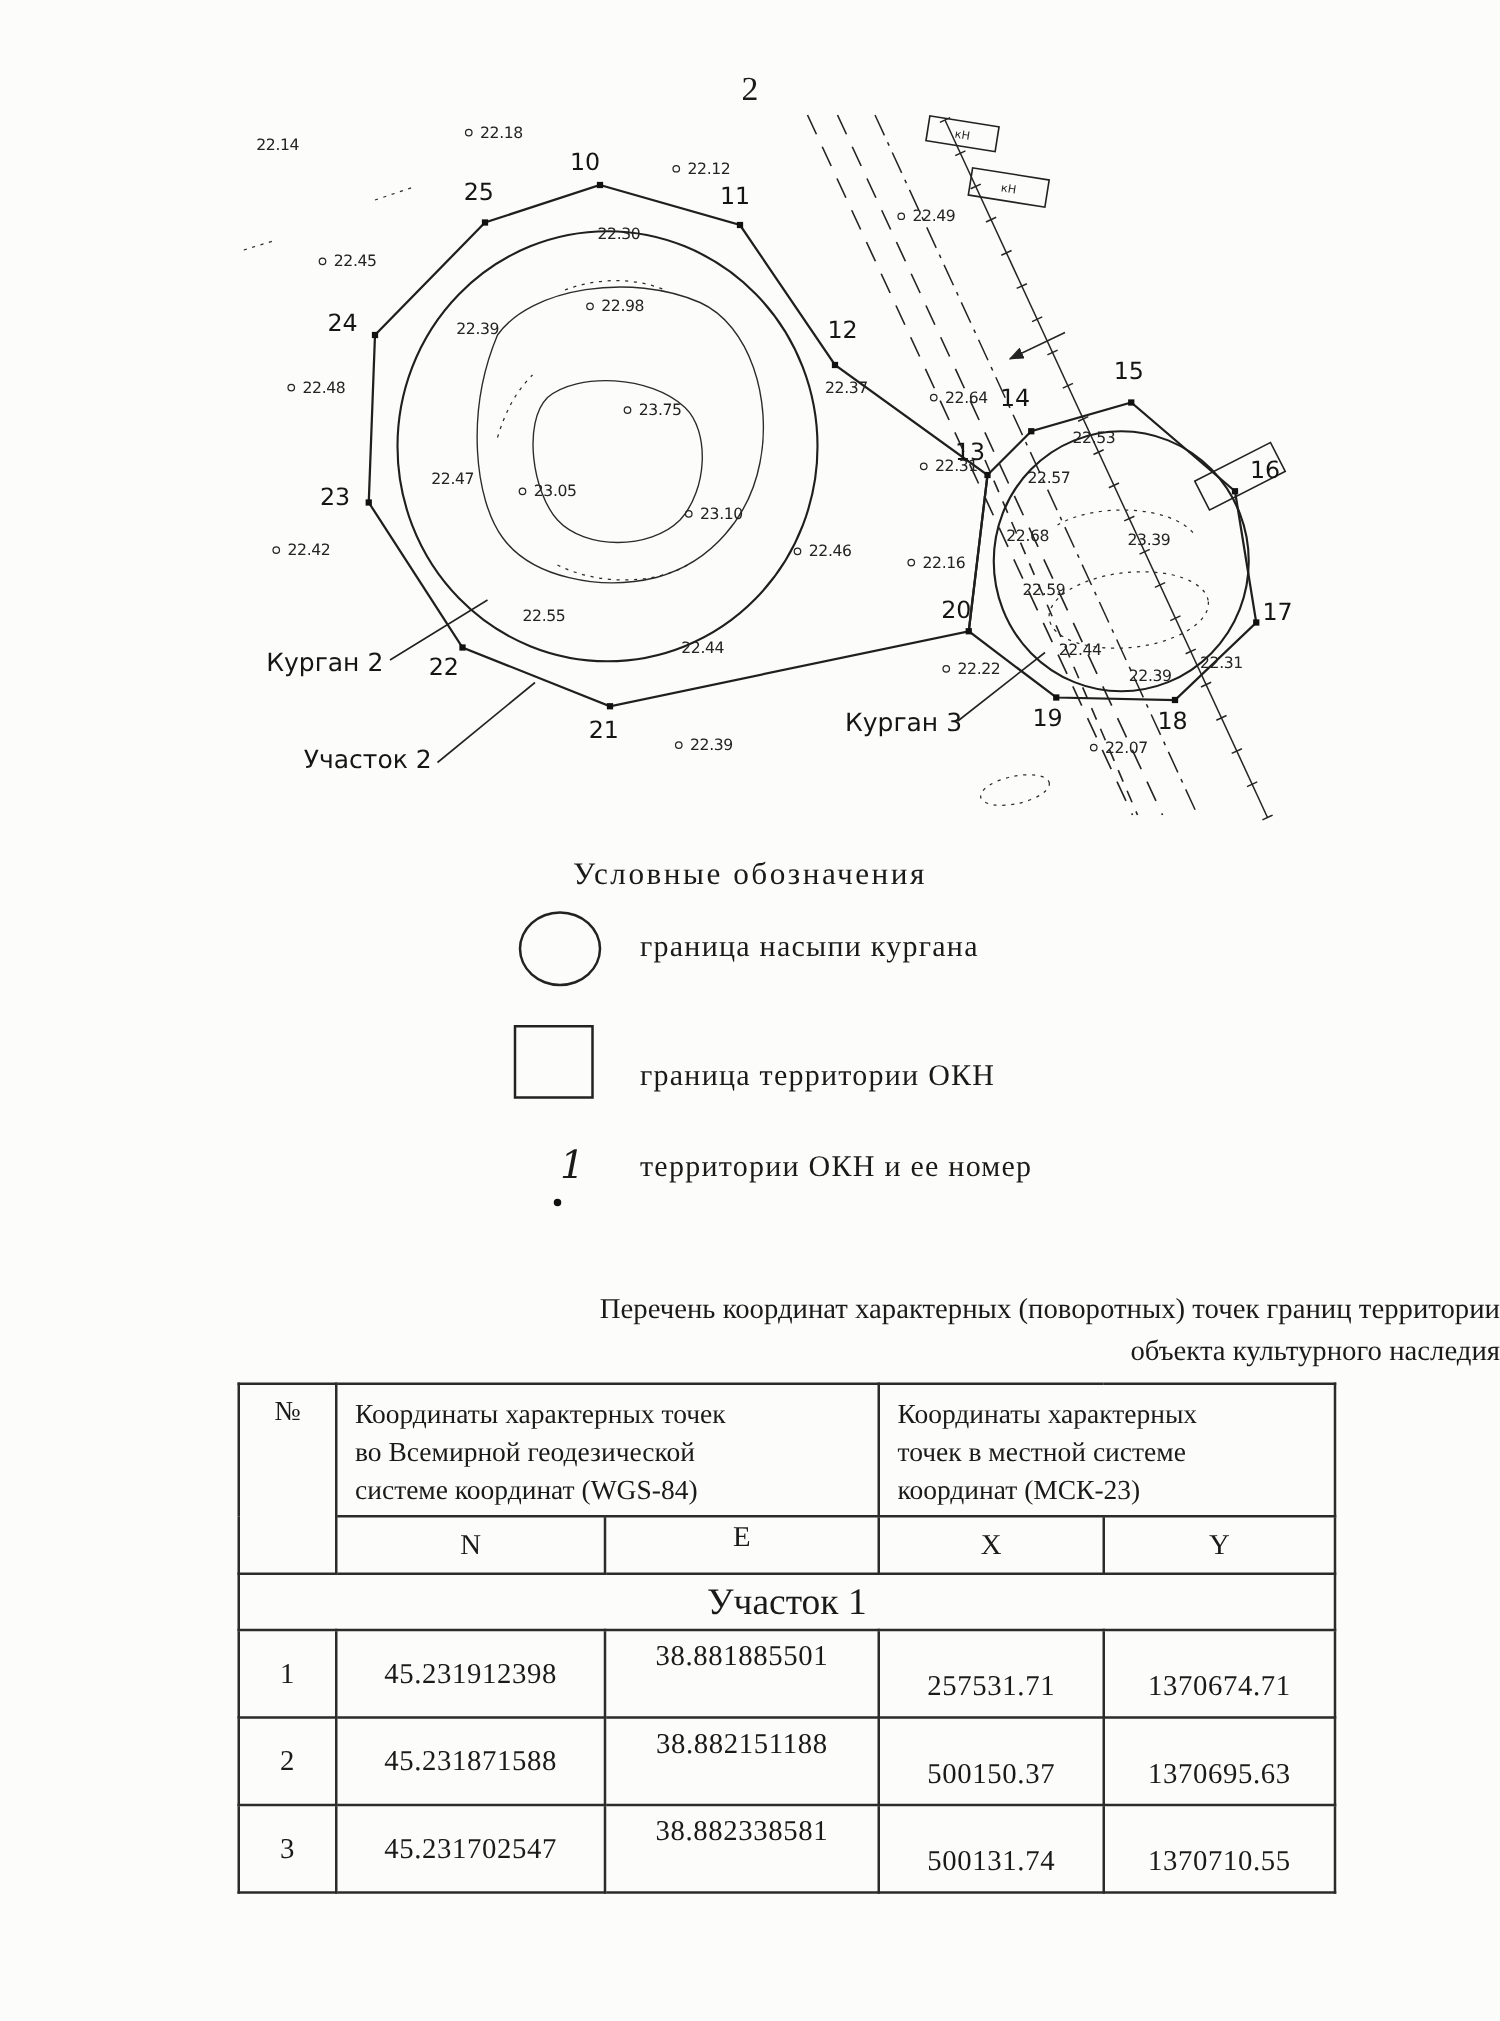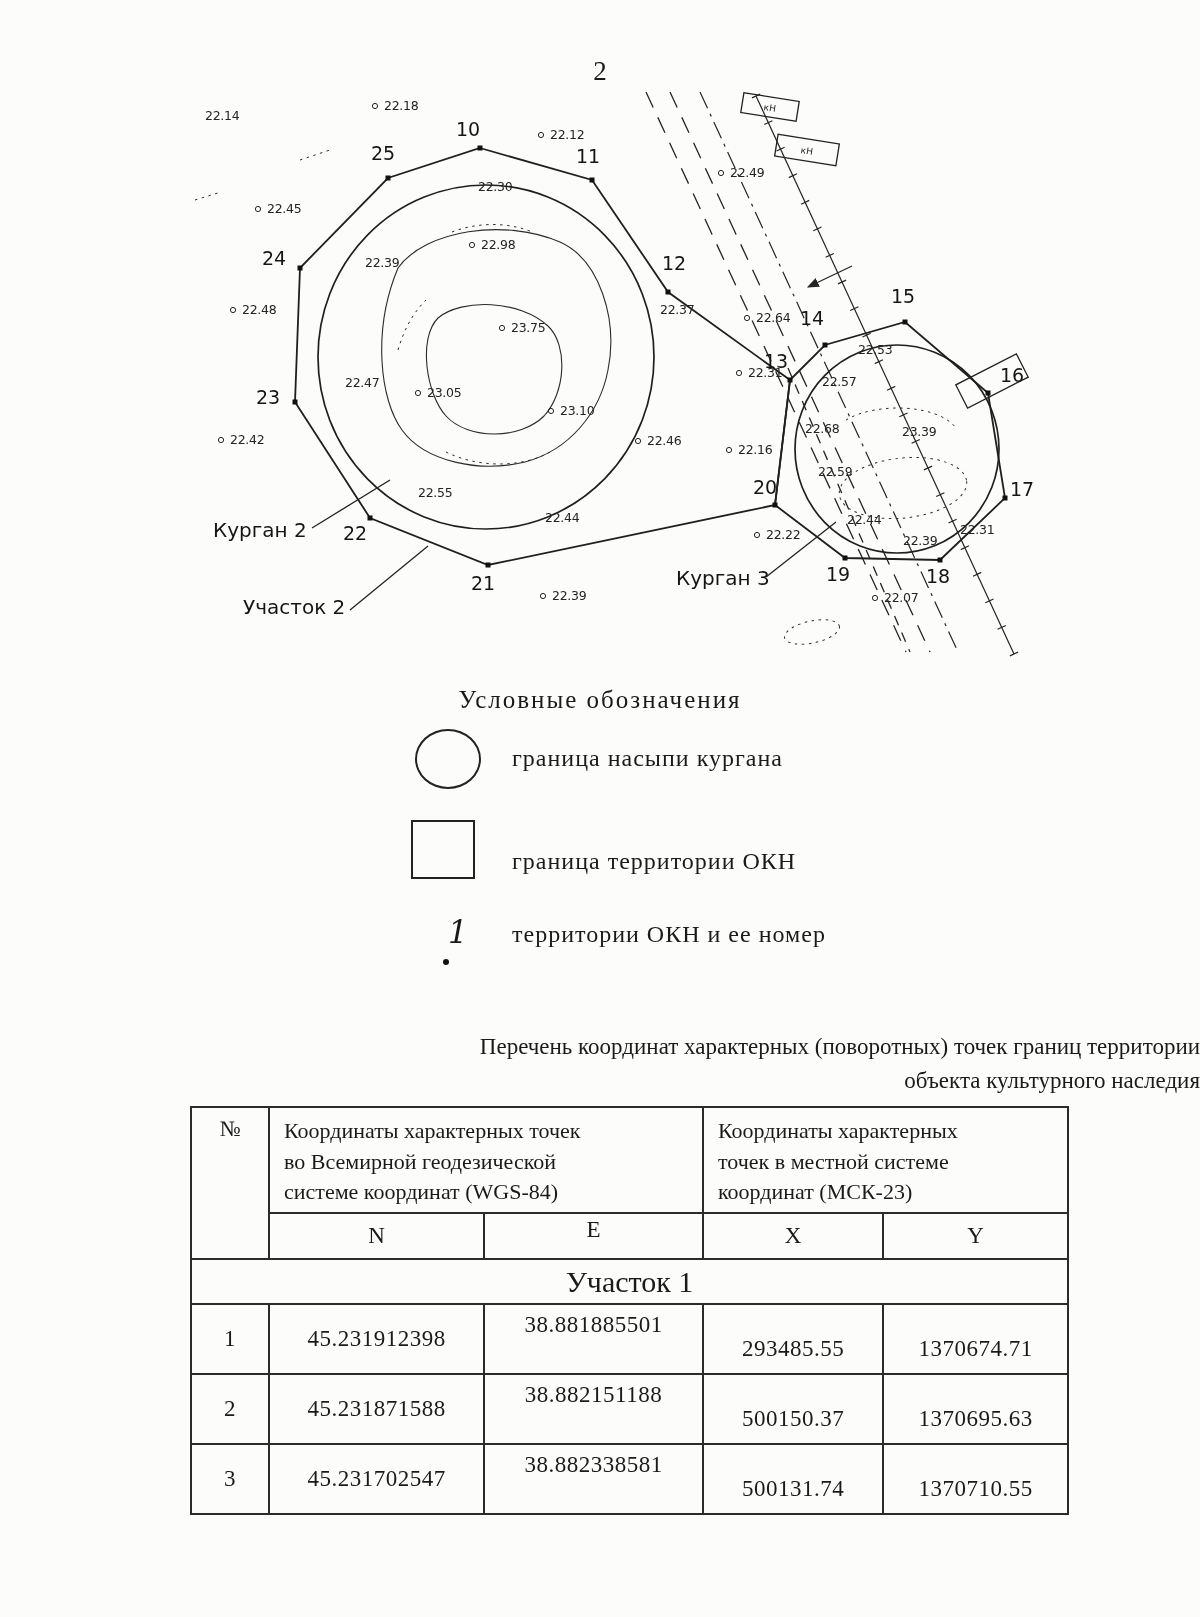--- a/index.html
+++ b/index.html
@@ -274,21 +274,21 @@
         <th class="sub-th">X</th>
         <th class="sub-th">Y</th>
       </tr>
       <tr>
         <td class="section-td" colspan="5">Участок 1</td>
       </tr>
       <tr>
         <td class="data">1</td>
         <td class="data">45.231912398</td>
         <td class="data e-col">38.881885501</td>
-        <td class="data x-col">293485.55</td>
+        <td class="data x-col">257531.71</td>
         <td class="data y-col">1370674.71</td>
       </tr>
       <tr>
         <td class="data">2</td>
         <td class="data">45.231871588</td>
         <td class="data e-col">38.882151188</td>
         <td class="data x-col">500150.37</td>
         <td class="data y-col">1370695.63</td>
       </tr>
       <tr>

